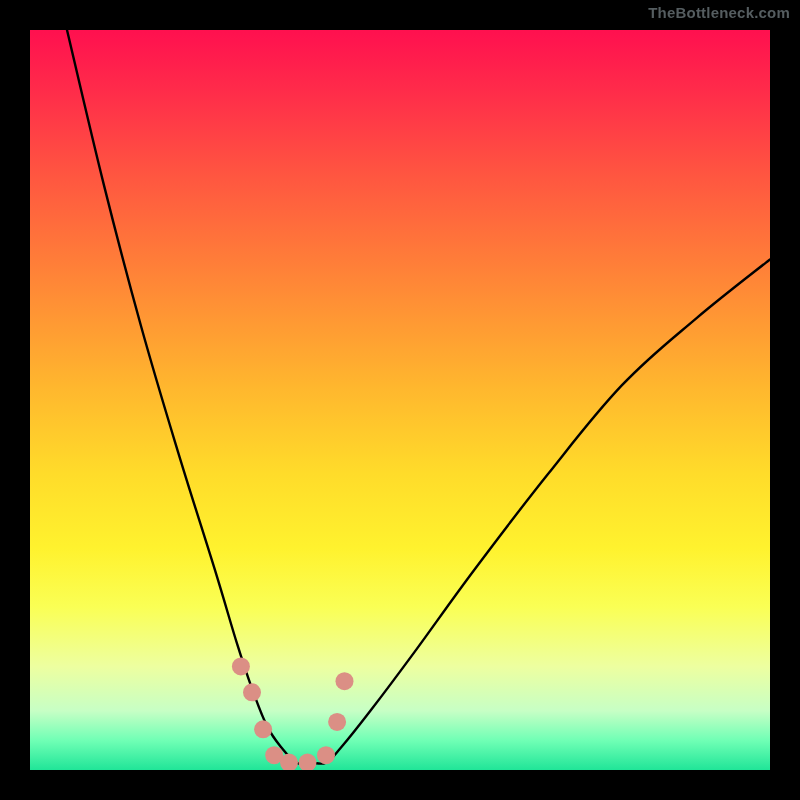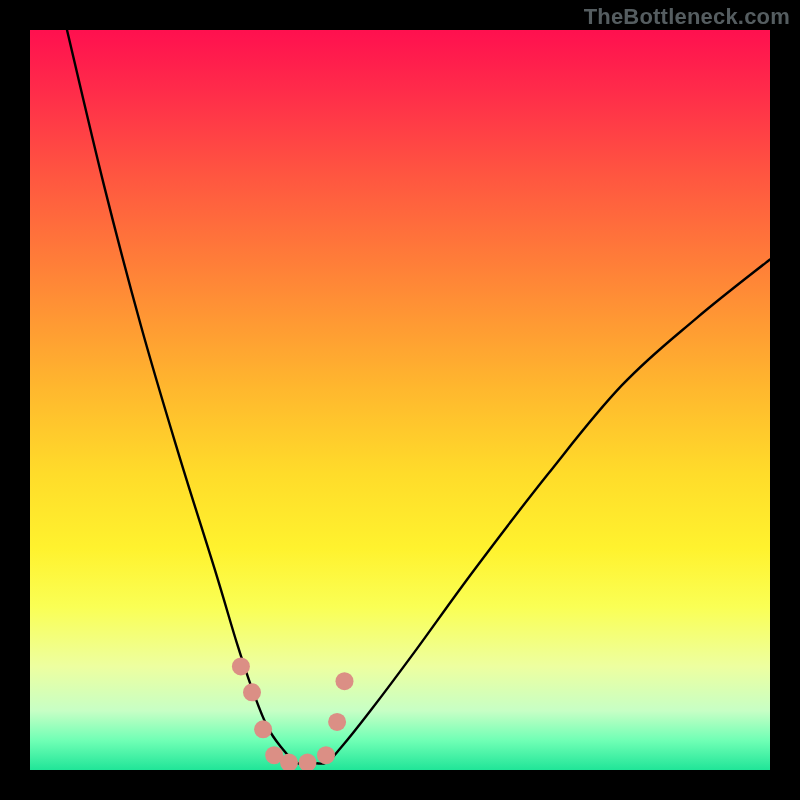--- a/index.html
+++ b/index.html
@@ -30,21 +30,21 @@
       #c7ffc5 92%,
       #70ffb5 96%,
       #20e598 100%
     );
   }
   .watermark {
     position: absolute;
     top: 4px;
     right: 10px;
     color: #555d60;
-    font-size: 22px;
+    font-size: 15px;
     font-weight: 600;
     letter-spacing: 0.2px;
     z-index: 10;
   }
   svg.curve {
     position: absolute;
     left: 0;
     top: 0;
     width: 740px;
     height: 740px;

